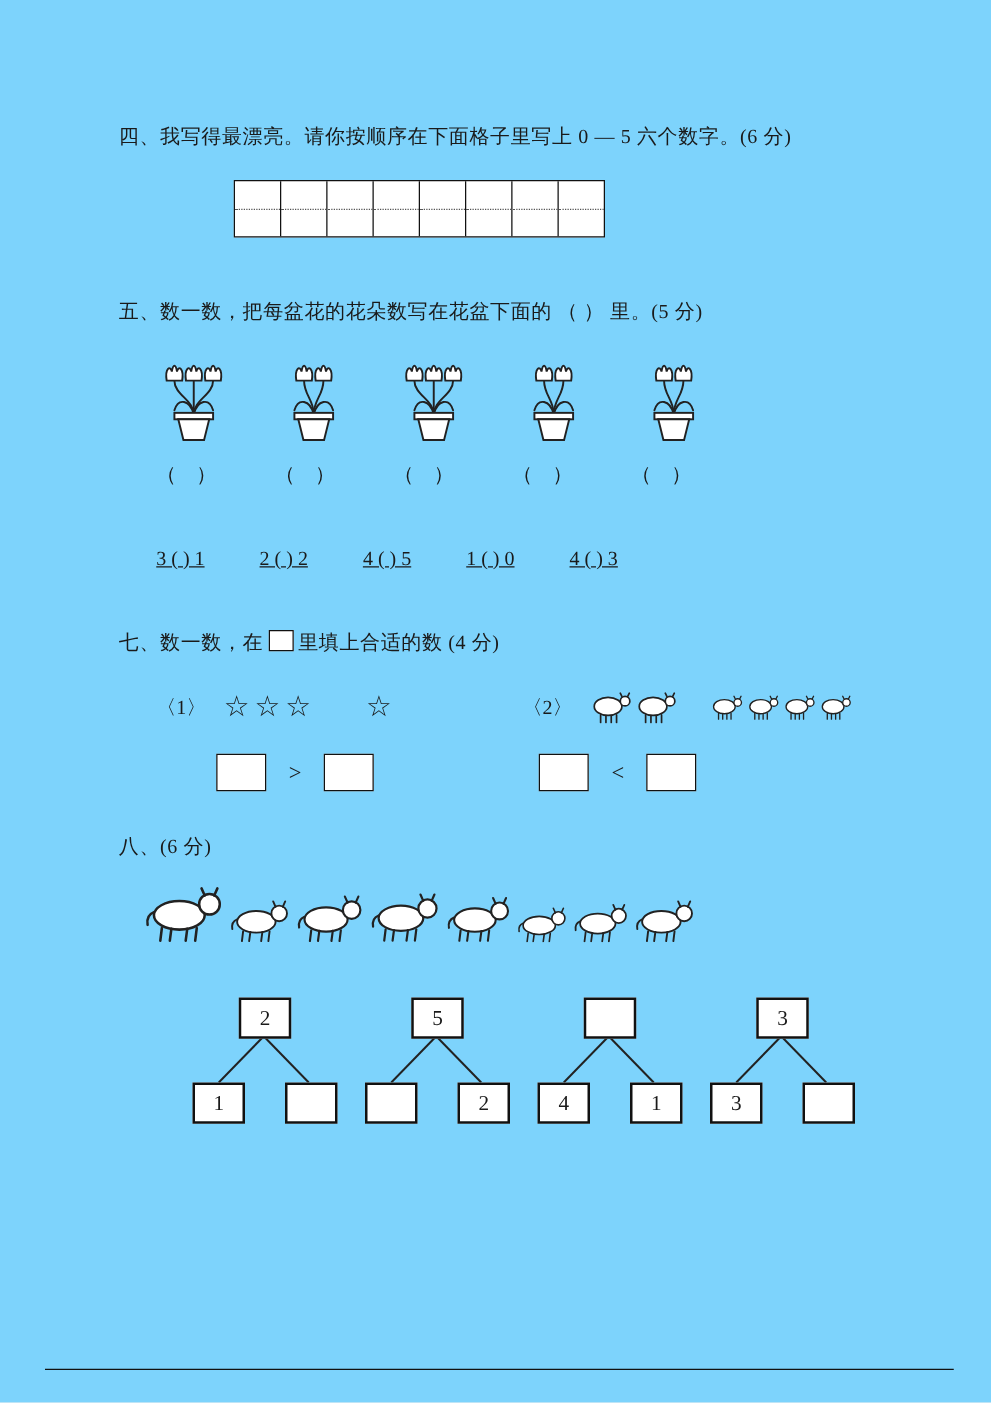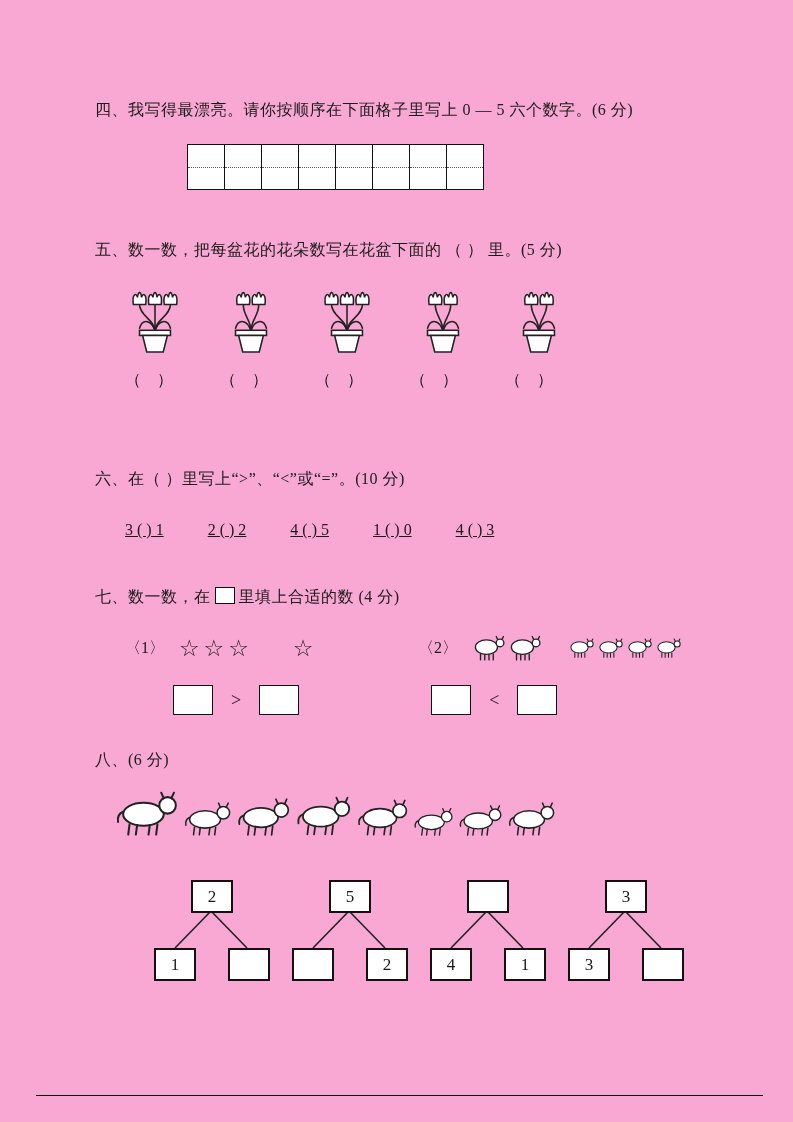--- a/index.html
+++ b/index.html
@@ -1,20 +1,20 @@
 <!DOCTYPE html>
 <html><head>
 <meta charset="utf-8">
 <style>
   html,body{margin:0;padding:0;background:#f2f2f2;}
   .page{
     position:relative;
     width:793px;height:1122px;
     margin:0 auto;
-    background:#f9a8d4;
+    background:#7dd3fc;
     color:#1a1a1a;
     font-family:"Liberation Serif","DejaVu Serif",serif;
     font-size:16px;
     box-sizing:border-box;
     padding:98px 85px 0 95px;
     overflow:hidden;
   }
   .qtitle{margin:0;font-size:16px;line-height:1.5;letter-spacing:0.5px;}
   section{display:block;}
 
@@ -25,21 +25,21 @@
   .wcell:last-child{border-right:none;}
   .wcell::after{content:"";position:absolute;left:0;right:0;top:50%;border-top:1px dotted #555;}
   .sec-q4{margin-bottom:48px;}
 
   
   .pots-row{display:flex;gap:32px;margin:26px 0 0 28px;align-items:flex-end;}
   .pot .s{fill:none;stroke:#222;stroke-width:1.5;stroke-linecap:round;}
   .pot .f{fill:#fff;stroke:#222;stroke-width:1.5;}
   .blanks-row{display:flex;margin:16px 0 0 30px;}
   .blank{width:95px;font-size:16px;}
-  .sec-q5{margin-bottom:76px;}
+  .sec-q5{margin-bottom:48px;}
 
   
   .cmp-row{display:flex;gap:44px;margin:30px 0 0 30px;font-size:16px;text-decoration:underline;}
   .sec-q6{margin-bottom:46px;}
 
   
   .inline-box{display:inline-block;width:18px;height:15px;border:1.5px solid #111;vertical-align:-2px;margin:0 4px;background:#fff;}
   .q7-groups{display:flex;margin:26px 0 0 30px;align-items:center;}
   .q7-group{display:flex;align-items:center;}
   .q7-group-1{width:300px;}
@@ -155,21 +155,20 @@
     <div class="blanks-row">
         <span class="blank">（　）</span>
         <span class="blank">（　）</span>
         <span class="blank">（　）</span>
         <span class="blank">（　）</span>
         <span class="blank">（　）</span>
       </div>
   </section>
 
   <section class="sec-q6">
-    <p class="qtitle">六、在（ ）里写上“&gt;”、“&lt;”或“=”。(10 分)</p>
     <div class="cmp-row">
         <span class="cmp-item">3 ( ) 1</span>
         <span class="cmp-item">2 ( ) 2</span>
         <span class="cmp-item">4 ( ) 5</span>
         <span class="cmp-item">1 ( ) 0</span>
         <span class="cmp-item">4 ( ) 3</span>
       </div>
   </section>
 
   <section class="sec-q7">

